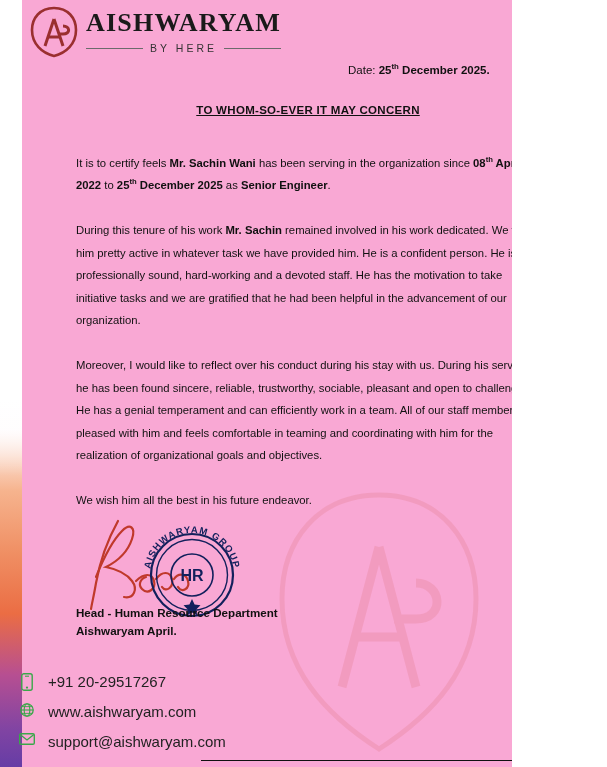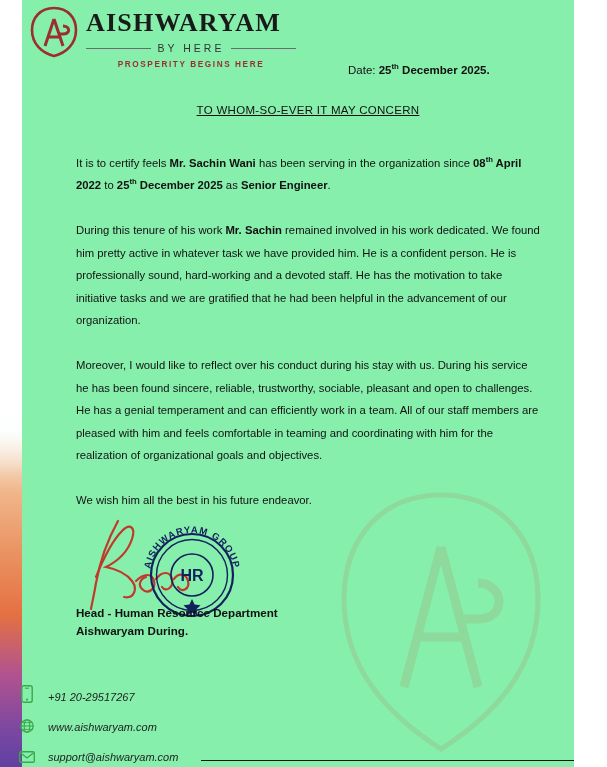--- a/index.html
+++ b/index.html
@@ -5,23 +5,23 @@
   html, body {
     margin: 0;
     padding: 0;
     background: #ffffff;
   }
   body {
     font-family: "Liberation Sans", sans-serif;
   }
   .page {
     position: relative;
-    width: 574px;
+    width: 512px;
     height: 767px;
-    background: #86efac;
+    background: #f9a8d4;
     overflow: hidden;
   }
 
   
   .left-bar {
     position: absolute;
     left: 0;
     top: 0;
     width: 22px;
     height: 767px;
@@ -124,21 +124,21 @@
     font-weight: bold;
     color: #111;
     margin-bottom: 28px;
     white-space: nowrap;
   }
   .date-line .lbl { font-weight: normal; }
   sup { font-size: 0.68em; vertical-align: super; }
 
   .subject {
     text-align: center;
-    font-weight: normal;
+    font-weight: bold;
     font-size: 11.5px;
     text-decoration: underline;
     letter-spacing: 0.3px;
     margin-bottom: 36px;
   }
   p.para {
     margin: 0 0 22px 0;
     line-height: 2.0;
     font-size: 11.3px;
     color: #111;
@@ -180,25 +180,24 @@
 
   
   .footer {
     position: absolute;
     left: 16px;
     bottom: 4px;
     width: 575px;
   }
   .contact-row {
     display: flex;
-    align-items: flex-end;
+    align-items: flex-start;
     height: 30px;
-    font-size: 11px;
+    font-size: 15px;
     color: #222;
-    font-style: italic;
   }
   .contact-icon {
     width: 22px;
     flex: none;
     display: flex;
     justify-content: center;
     align-items: center;
   }
   .contact-text { padding-left: 10px; }
   .footer-rule {
@@ -234,21 +233,20 @@
       <path d="M18 31 L 30 31" stroke="#9a2f2f" stroke-width="3"></path>
       <path d="M33 20 C 40 20, 41 28, 33 28 L 28 28" stroke="#9a2f2f" stroke-width="3" fill="none"></path>
     </svg>
     <div class="logo-text">
       <div class="brand-name">AISHWARYAM</div>
       <div class="brand-sub">
         <span class="rule left"></span>
         <span>BY HERE</span>
         <span class="rule right"></span>
       </div>
-      <div class="brand-tag">PROSPERITY BEGINS HERE</div>
     </div>
   </div>
 
   <div class="doc-body">
 
     <div class="date-line">
       <span class="lbl">Date:</span>
       <span>25</span><sup>th</sup>
       <span>December 2025.</span>
     </div>
@@ -290,21 +288,21 @@
       <text font-family="Liberation Sans, sans-serif" font-size="9.5" font-weight="bold" fill="#12205c" letter-spacing="1.1">
         <textPath href="#stampArcTop" startOffset="50%" text-anchor="middle">AISHWARYAM GROUP</textPath>
       </text>
       <text x="54" y="58" text-anchor="middle" font-family="Liberation Sans, sans-serif" font-size="16" font-weight="bold" fill="#12205c">HR</text>
       <path d="M54 76 l2.6 5.4 5.9 .8 -4.3 4.2 1 5.9 -5.2 -2.8 -5.2 2.8 1 -5.9 -4.3 -4.2 5.9 -.8 Z" fill="#12205c"></path>
     </svg>
   </div>
 
   <div class="signer">
     <div>Head - Human Resource Department</div>
-    <div>Aishwaryam During.</div>
+    <div>Aishwaryam April.</div>
   </div>
 
   <div class="footer">
 
     <div class="contact-row">
       <span class="contact-icon">
         <svg width="12" height="18" viewBox="0 0 12 18">
           <rect x="0.8" y="0.8" width="10.4" height="16.4" rx="2" fill="none" stroke="#3aa74a" stroke-width="1.4"></rect>
           <line x1="4" y1="3.2" x2="8" y2="3.2" stroke="#3aa74a" stroke-width="1.1"></line>
           <circle cx="6" cy="14.6" r="1.1" fill="#3aa74a"></circle>

